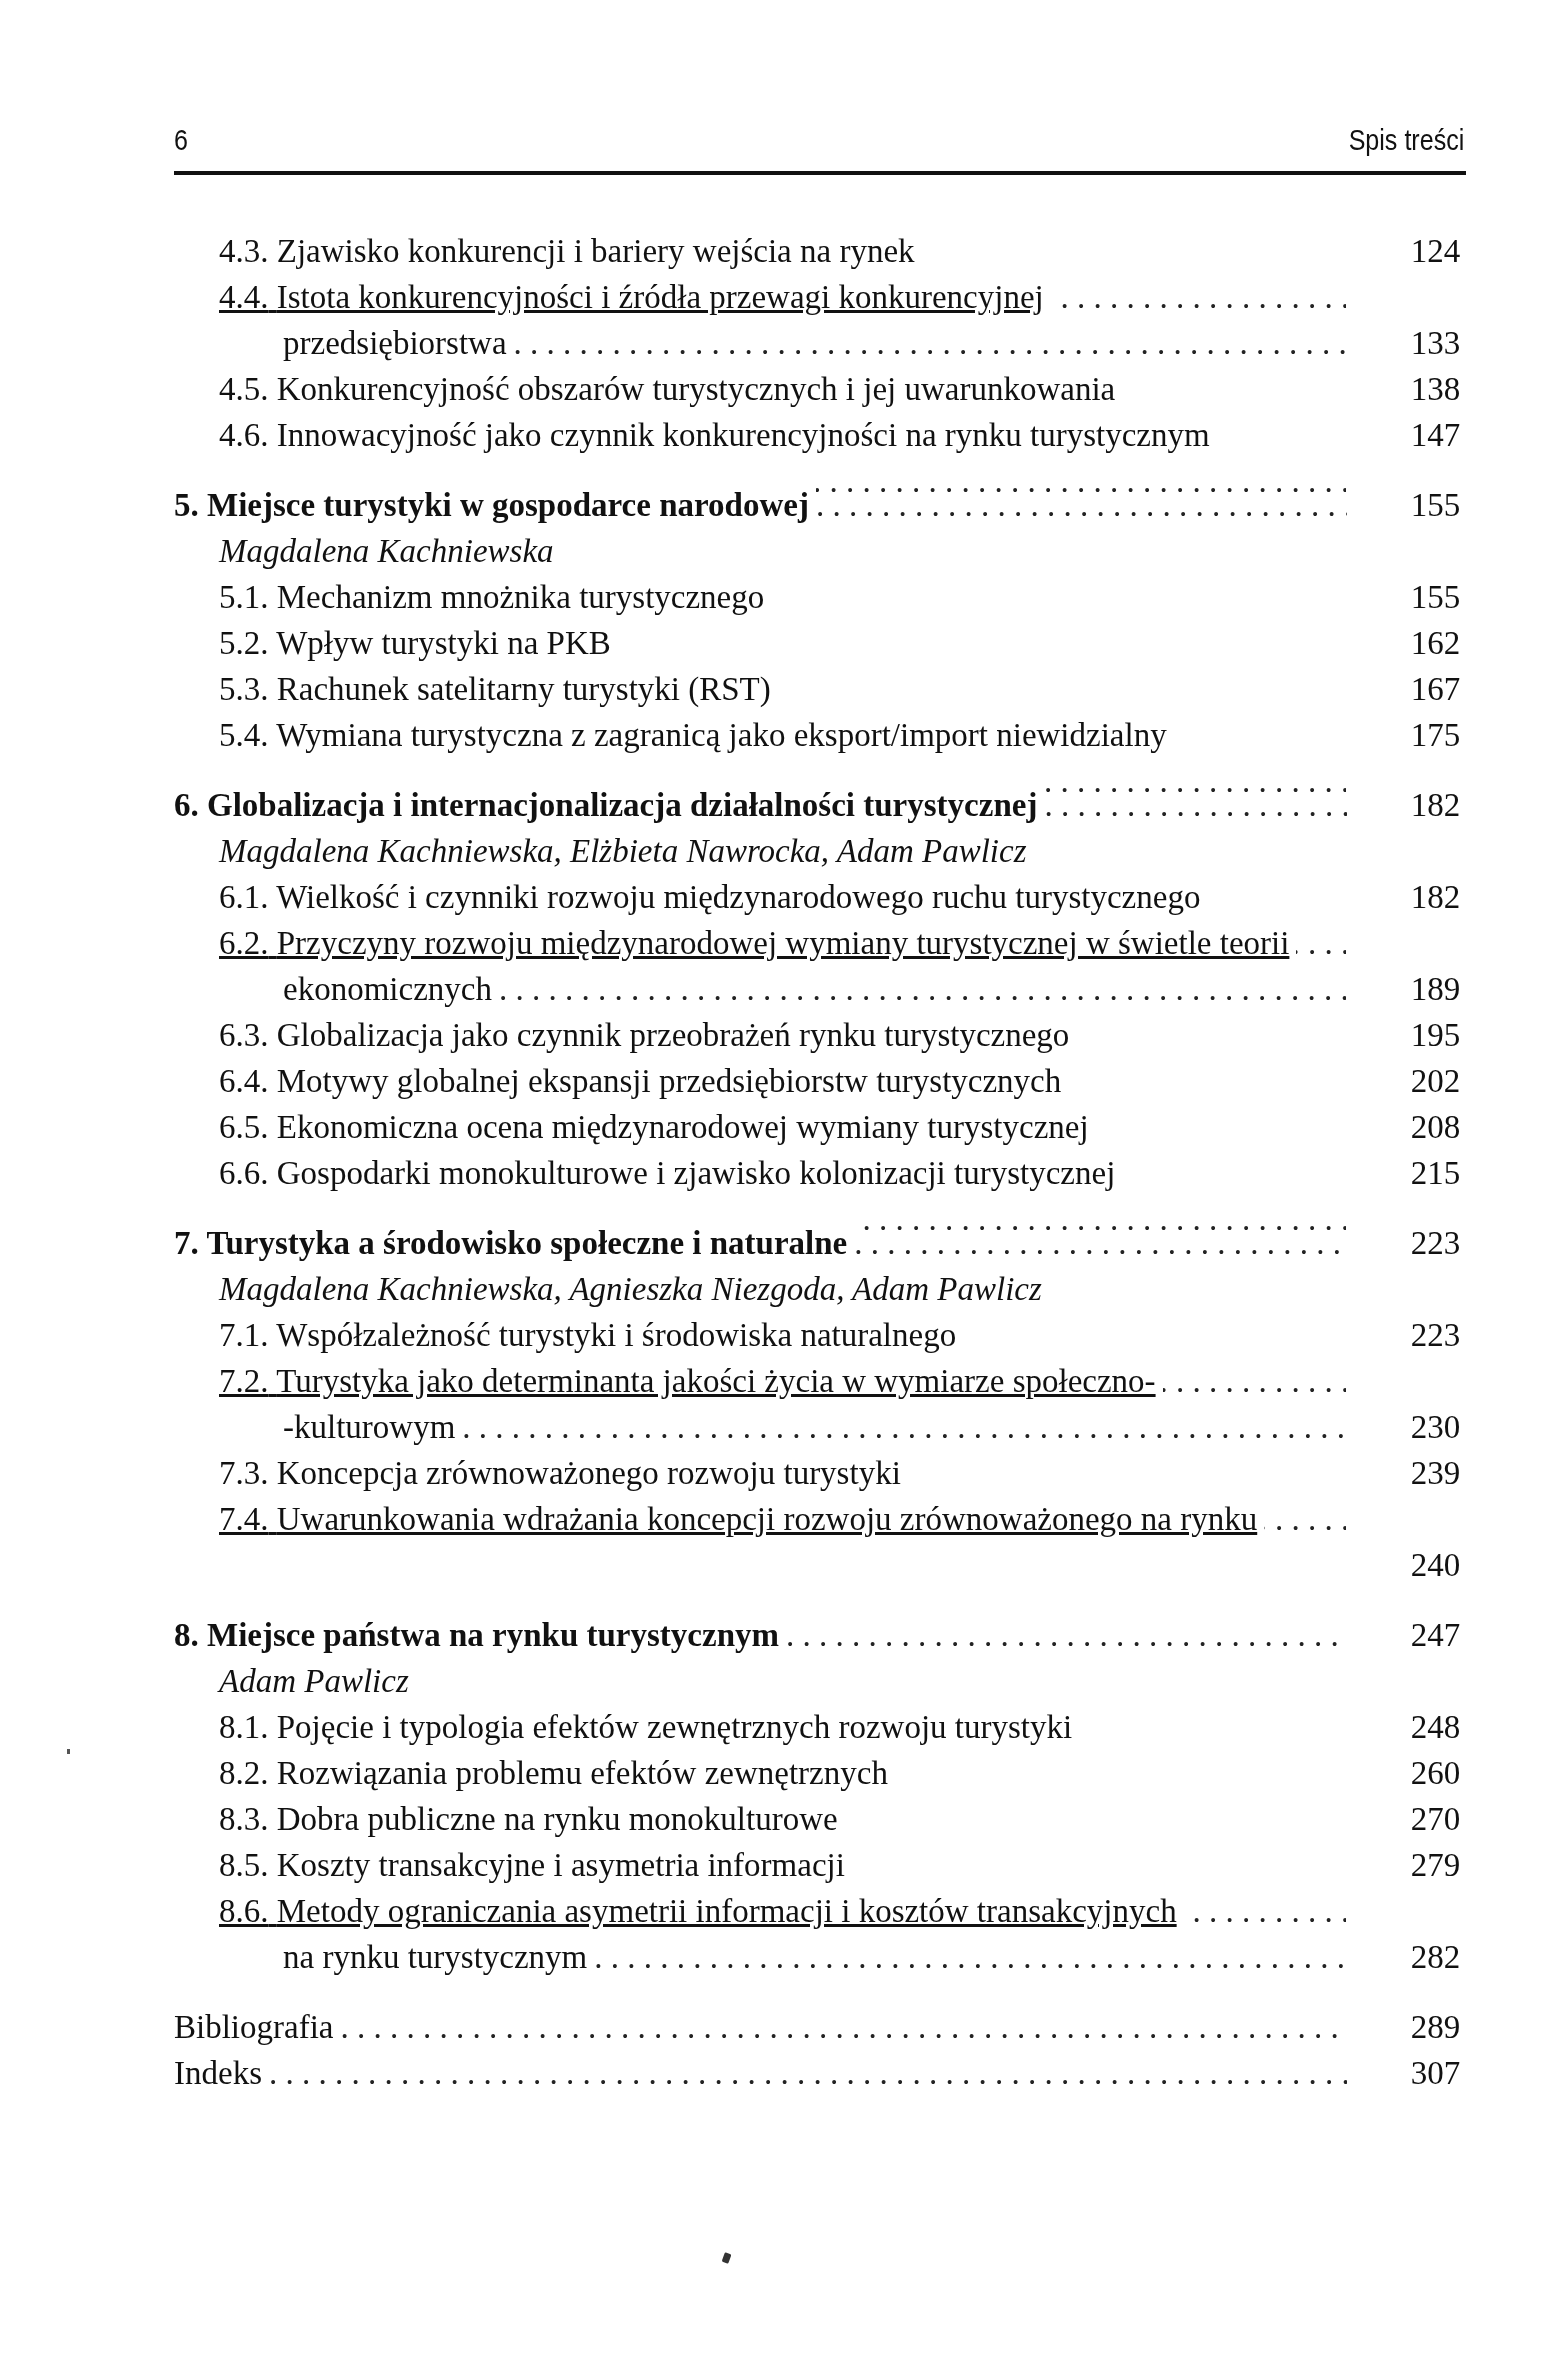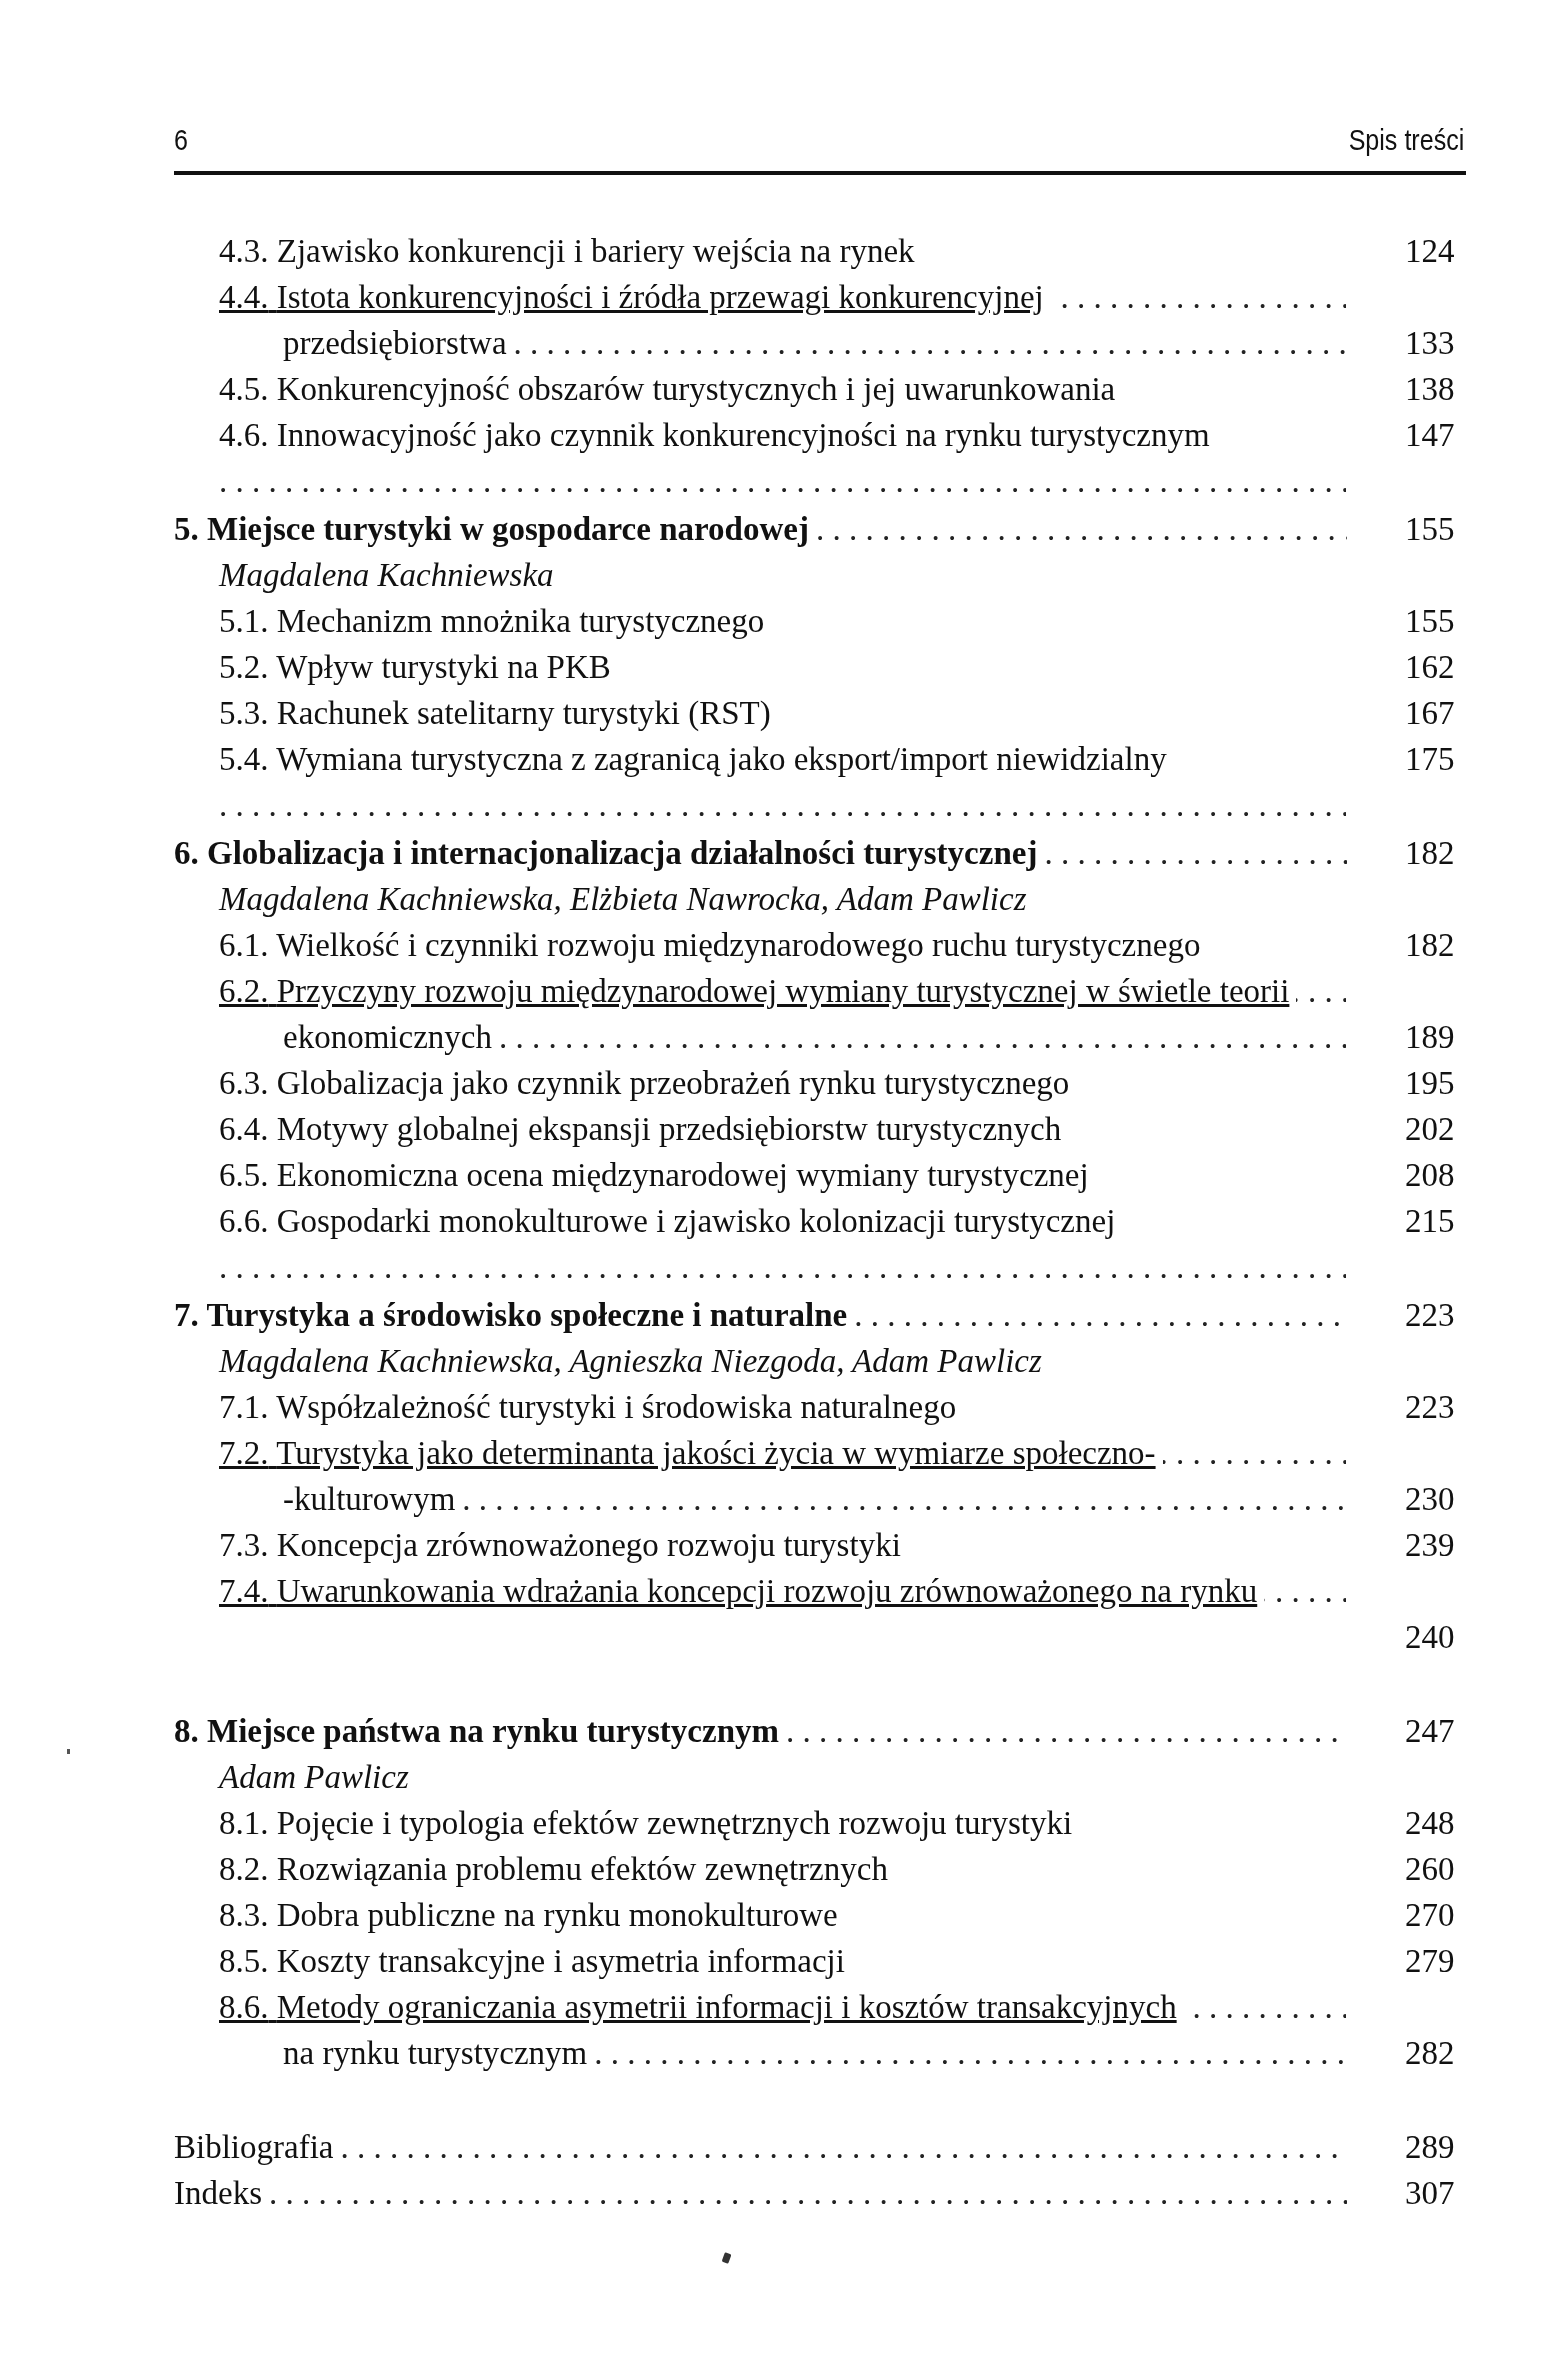--- a/index.html
+++ b/index.html
@@ -8,26 +8,26 @@
   .running-head {
     position: absolute; left: 174px; top: 123px; width: 1292px; height: 43px;
     font-family: "Liberation Sans", sans-serif; font-size: 29.5px; color: #111;
     transform: scaleX(0.85); transform-origin: left top;
   }
   .running-head .pg { position: absolute; left: 0; top: 0; }
   .running-head .title { position: absolute; right: -226px; top: 0; }
   .head-rule { position: absolute; left: 174px; top: 171px; width: 1292px; height: 3.5px; background: #111; }
   .toc { position: absolute; left: 174px; top: 228px; width: 1292px; font-family: "Liberation Serif", serif; font-size: 33px; }
   .row { position: relative; height: 46px; line-height: 46px; white-space: nowrap; }
-  .row.gap { margin-top: 48px; }
+  .row.gap { margin-top: 24px; }
   .row .txt { position: absolute; top: 0; display: flex; width: 1173px; }
   .row .label { flex: 0 0 auto; background: #fff; padding-right: 7px; }
   .row .leader { flex: 1 1 auto; overflow: hidden; color: #222; letter-spacing: 5.2px; }
   .row .leader::before { content: ". . . . . . . . . . . . . . . . . . . . . . . . . . . . . . . . . . . . . . . . . . . . . . . . . . . . . . . . . . . . . . . . . . . . . . . . . . . . . . . . . . . . . . . . . . . . . . . . . . . . . . . . . . . . . ."; letter-spacing: 0; }
-  .row .page-num { position: absolute; right: 0; top: 0; width: 61px; text-align: left; }
+  .row .page-num { position: absolute; right: 0; top: 0; width: 61px; text-align: center; }
   .chapter .txt { left: 0; }
   .chapter .label { font-weight: bold; }
   .author { left: 45px; font-style: italic; position: absolute; top: 0; }
   .sub .txt { left: 45px; width: 1127px; flex-direction: column; }
   .cont .txt { left: 109px; width: 1063px; }
   .noleader .txt { width: auto; text-decoration: underline; }
   .back .txt { left: 0; }
   .speck { position: absolute; left: 723px; top: 2253px; width: 7px; height: 10.4px; background: #333; transform: rotate(20deg); border-radius: 1.7px; }
   .speck2 { position: absolute; left: 67px; top: 1749px; width: 2.6px; height: 5.2px; background: #555; }
 </style>

